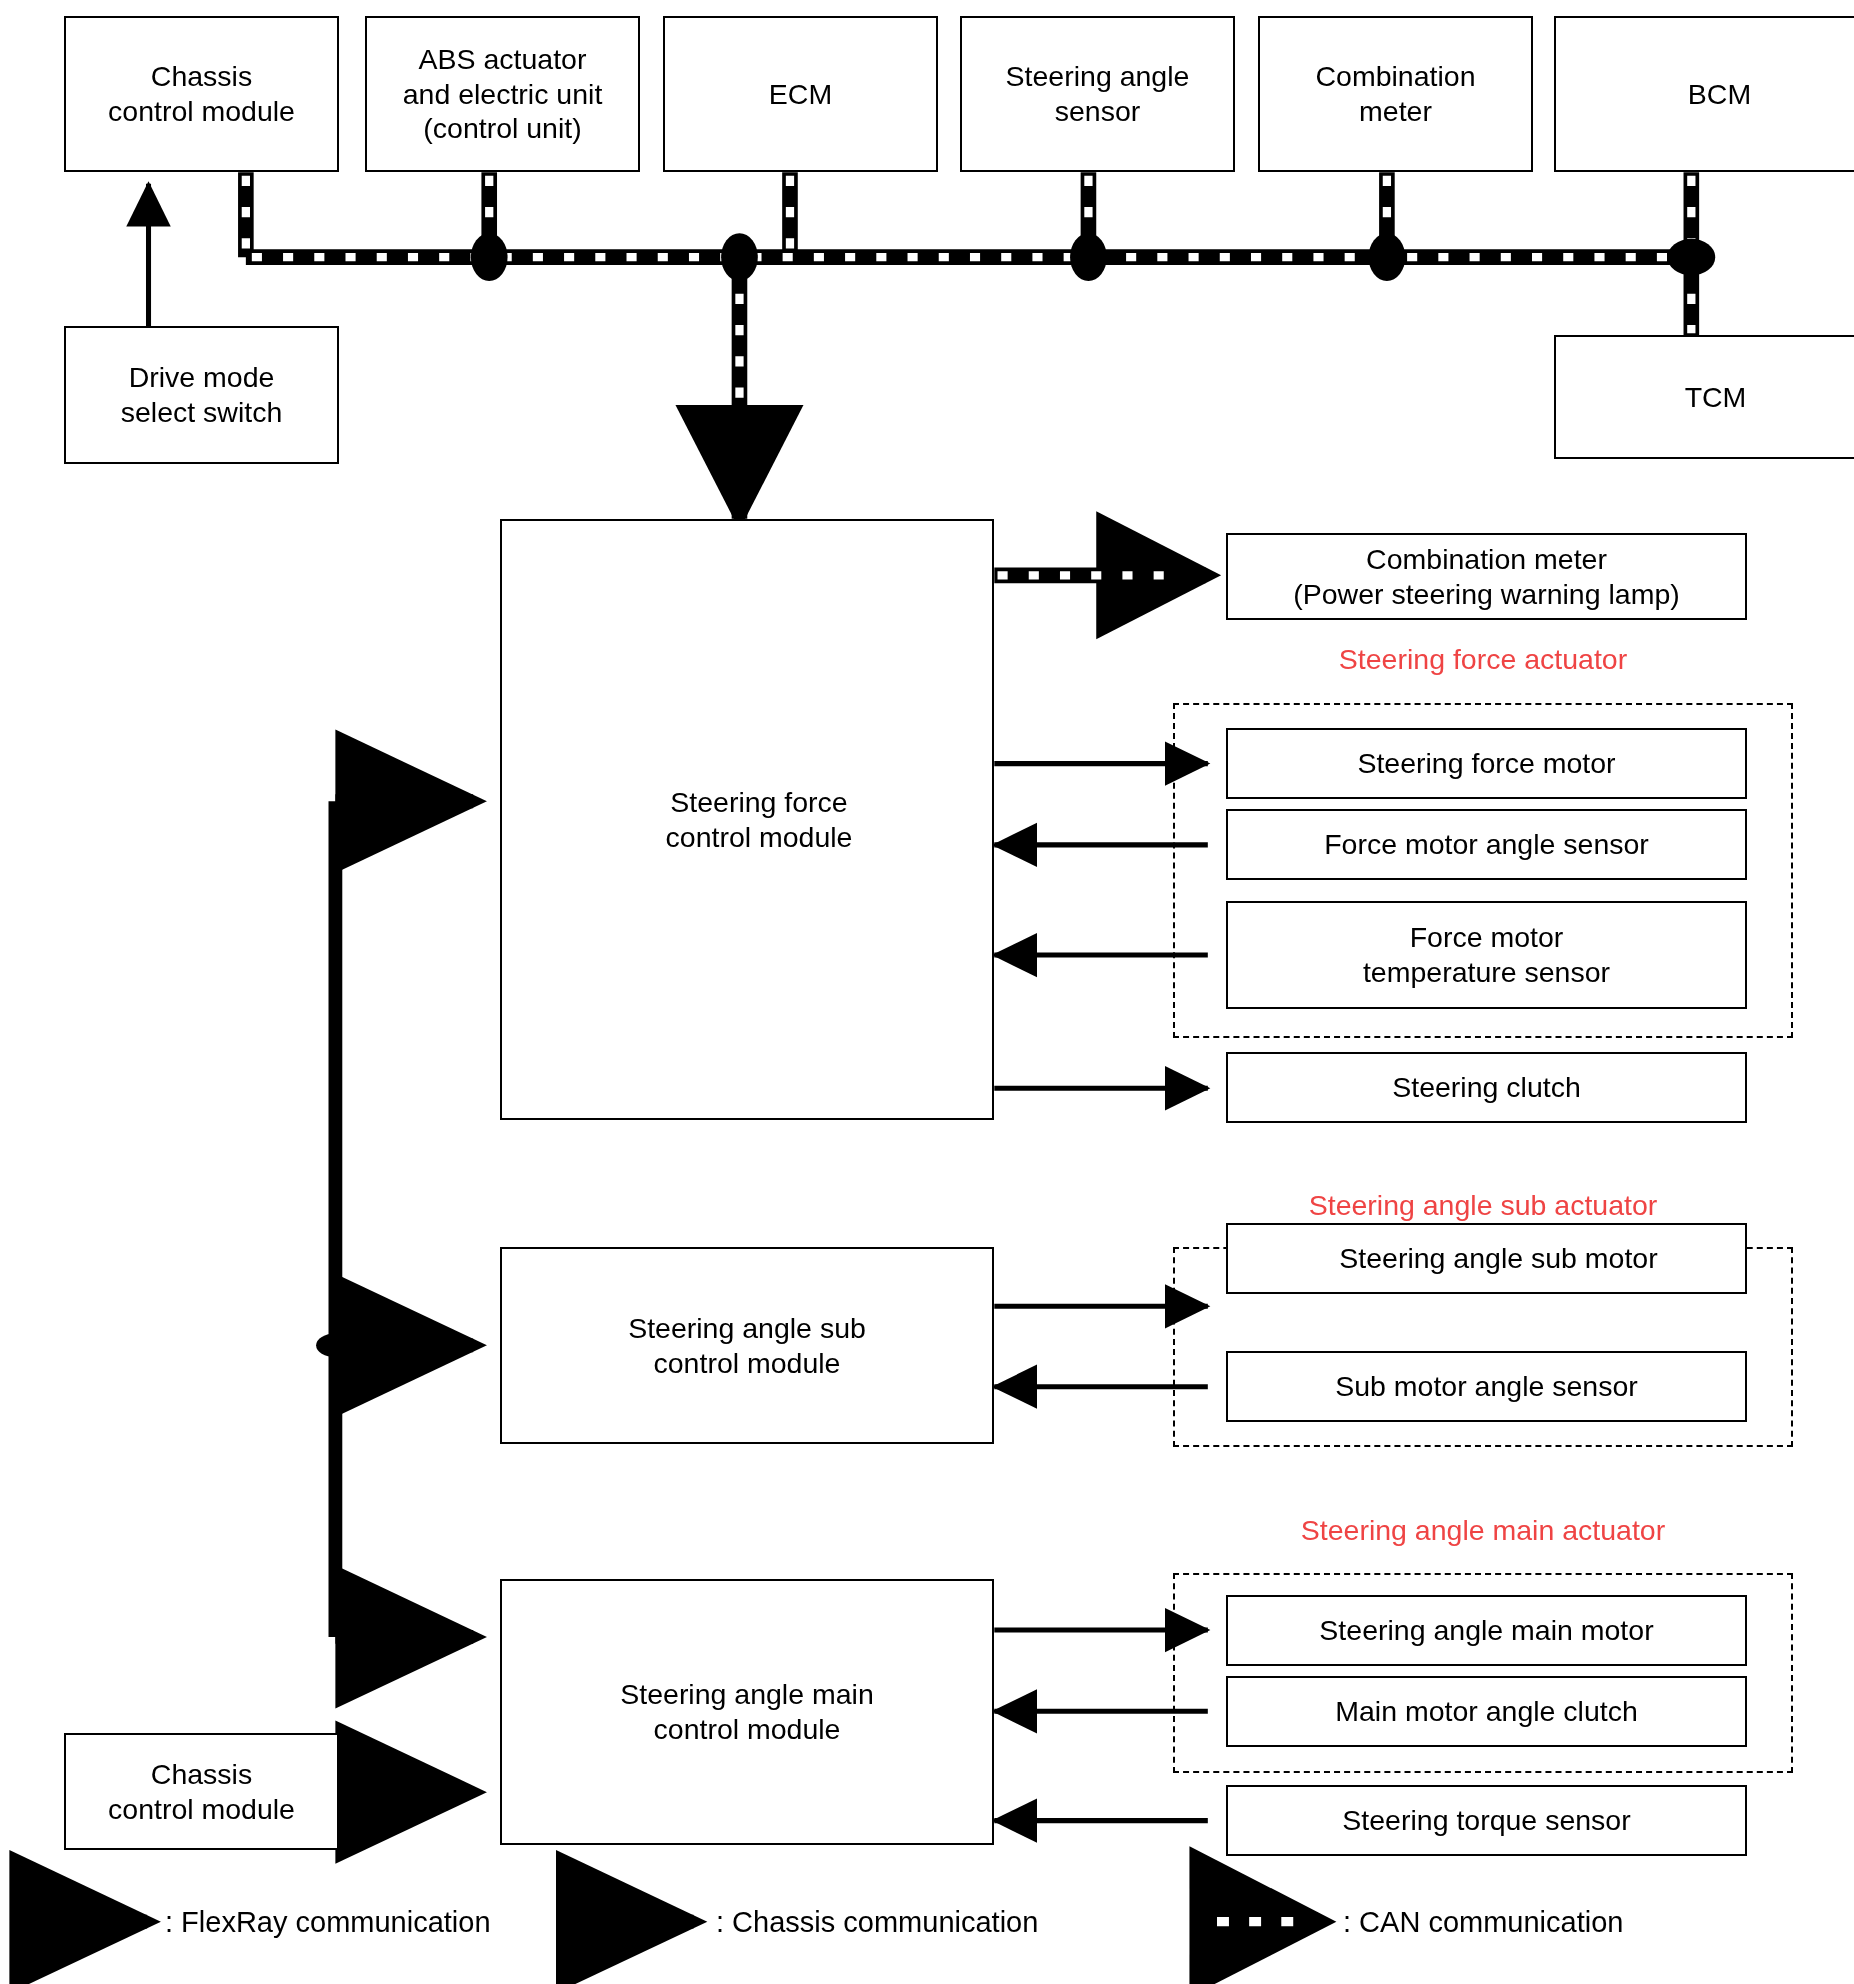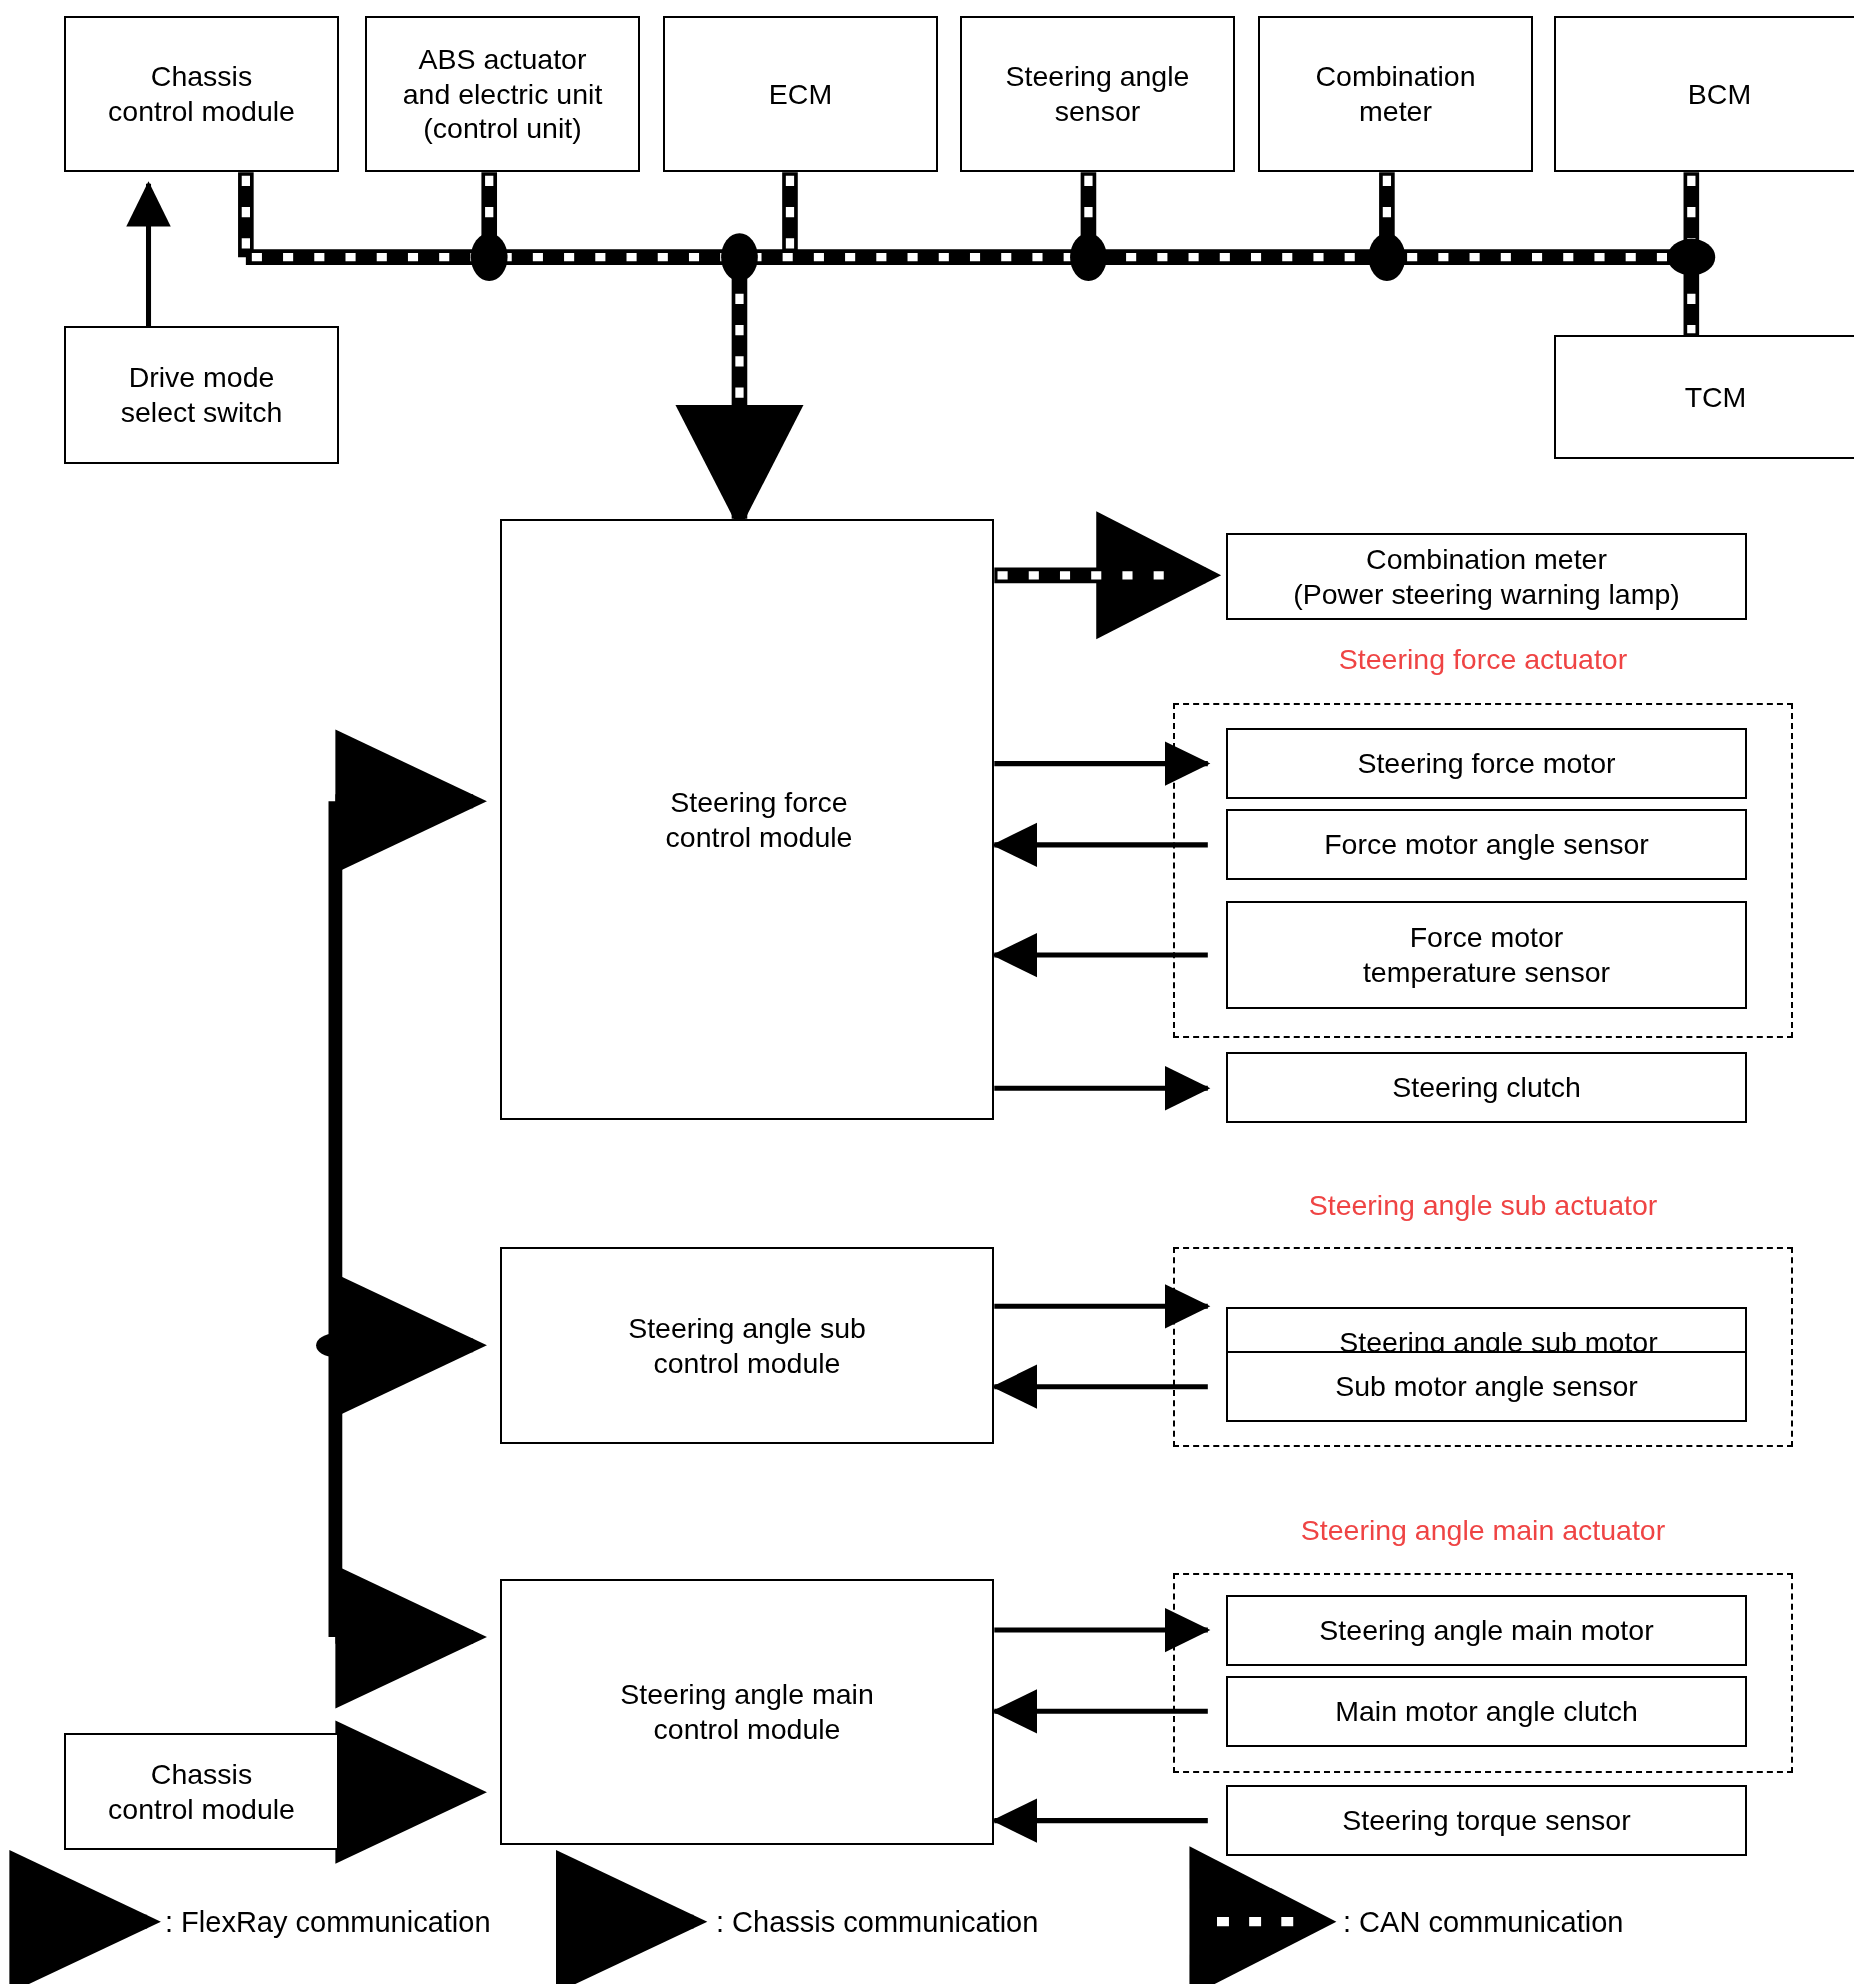--- a/index.html
+++ b/index.html
@@ -155,21 +155,21 @@
   <div class="caption" style="left:1173px;top:643px;width:620px;">Steering force actuator</div>
   <div class="dashbox" style="left:1173px;top:703px;width:620px;height:335px;"></div>
   <div class="blk" style="left:1226px;top:728px;width:521px;height:71px;">Steering force motor</div>
   <div class="blk" style="left:1226px;top:809px;width:521px;height:71px;">Force motor angle sensor</div>
   <div class="blk lbl2" style="left:1226px;top:901px;width:521px;height:108px;">Force motor
 temperature sensor</div>
   <div class="blk" style="left:1226px;top:1052px;width:521px;height:71px;">Steering clutch</div>
 
   <div class="caption" style="left:1173px;top:1189px;width:620px;">Steering angle sub actuator</div>
   <div class="dashbox" style="left:1173px;top:1247px;width:620px;height:200px;"></div>
-  <div class="blk" style="left:1226px;top:1307px;width:521px;height:71px;padding-left:24px;">Steering angle sub motor</div>
+  <div class="blk" style="left:1226px;top:1223px;width:521px;height:71px;padding-left:24px;">Steering angle sub motor</div>
   <div class="blk" style="left:1226px;top:1351px;width:521px;height:71px;">Sub motor angle sensor</div>
 
   <div class="caption" style="left:1173px;top:1514px;width:620px;">Steering angle main actuator</div>
   <div class="dashbox" style="left:1173px;top:1573px;width:620px;height:200px;"></div>
   <div class="blk" style="left:1226px;top:1595px;width:521px;height:71px;">Steering angle main motor</div>
   <div class="blk" style="left:1226px;top:1676px;width:521px;height:71px;">Main motor angle clutch</div>
   <div class="blk" style="left:1226px;top:1785px;width:521px;height:71px;">Steering torque sensor</div>
 
   <div class="legend" style="left:165px;top:1906px;">: FlexRay communication</div>
   <div class="legend" style="left:716px;top:1906px;">: Chassis communication</div>

